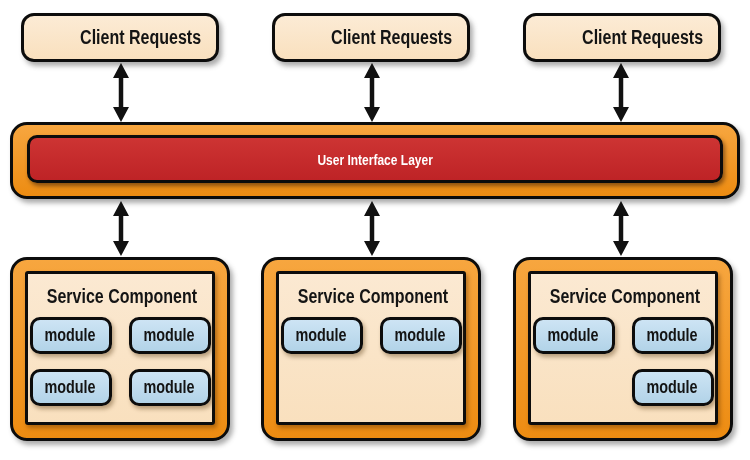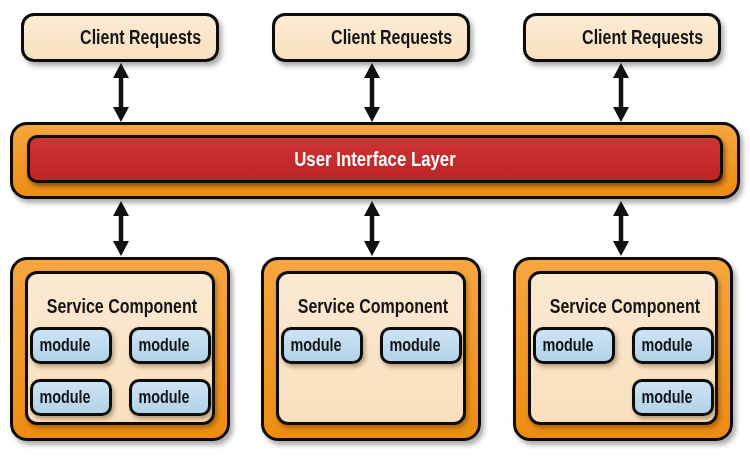--- a/index.html
+++ b/index.html
@@ -37,49 +37,49 @@
     background:linear-gradient(180deg, #f7a63f 0%, var(--orange,#ed8c12) 100%);
     border:3px solid var(--outline,#0c0c0c); border-radius:17px;
     box-shadow:3px 4px 5px rgba(70,70,70,.45);
   }
   .ui-inner {
     position:absolute; left:14px; right:14px; top:10px; bottom:13px;
     background:linear-gradient(180deg, #cd3433 0%, var(--red,#bb2124) 100%);
     border:3px solid var(--outline,#0c0c0c); border-radius:10px;
     box-shadow:2px 3px 4px rgba(40,15,5,.5);
     display:flex; align-items:center; justify-content:center;
-    color:#ffffff; font-size:21px; font-weight:bold;
+    color:#ffffff; font-size:15px; font-weight:bold;
   }
 
   .component {
     position:absolute; top:257px; width:220px; height:184px;
     background:linear-gradient(180deg, #f7a63f 0%, var(--orange,#ed8c12) 100%);
     border:3px solid var(--outline,#0c0c0c); border-radius:17px;
     box-shadow:3px 4px 5px rgba(70,70,70,.45);
   }
   .component-1 { left:10px; }
   .component-2 { left:261px; }
   .component-3 { left:513px; }
   .component-inner {
     position:absolute; left:12px; right:12px; top:11px; bottom:13px;
     background:linear-gradient(180deg, #fbe9d2 0%, var(--cream,#f8dfbd) 100%);
-    border:3px solid var(--outline,#0c0c0c); border-radius:12px;
+    border:3px solid var(--outline,#0c0c0c); border-radius:3px;
     box-shadow:2px 3px 4px rgba(80,40,0,.4);
-    padding-top:19px;
+    padding-top:9px;
   }
   .component-title {
     text-align:center; font-size:20px; font-weight:bold; color:#141414;
     line-height:26px;
   }
   .modules {
     display:grid; grid-template-columns:repeat(2,82px);
     gap:15px 17px; justify-content:center; margin-top:8px;
   }
   .module {
-    height:37px; display:flex; align-items:center; justify-content:flex-start;
+    height:37px; display:flex; align-items:center; justify-content:center;
     background:linear-gradient(180deg, #cde4f4 0%, var(--module_blue,#b2d3e8) 100%);
     border:3px solid var(--outline,#0c0c0c); border-radius:10px;
     box-shadow:2px 3px 4px rgba(80,50,10,.4);
     font-size:18px; font-weight:bold; color:#141414;
   }
   .col2 { grid-column:2; }
 </style>
 </head>
 <body>
 

